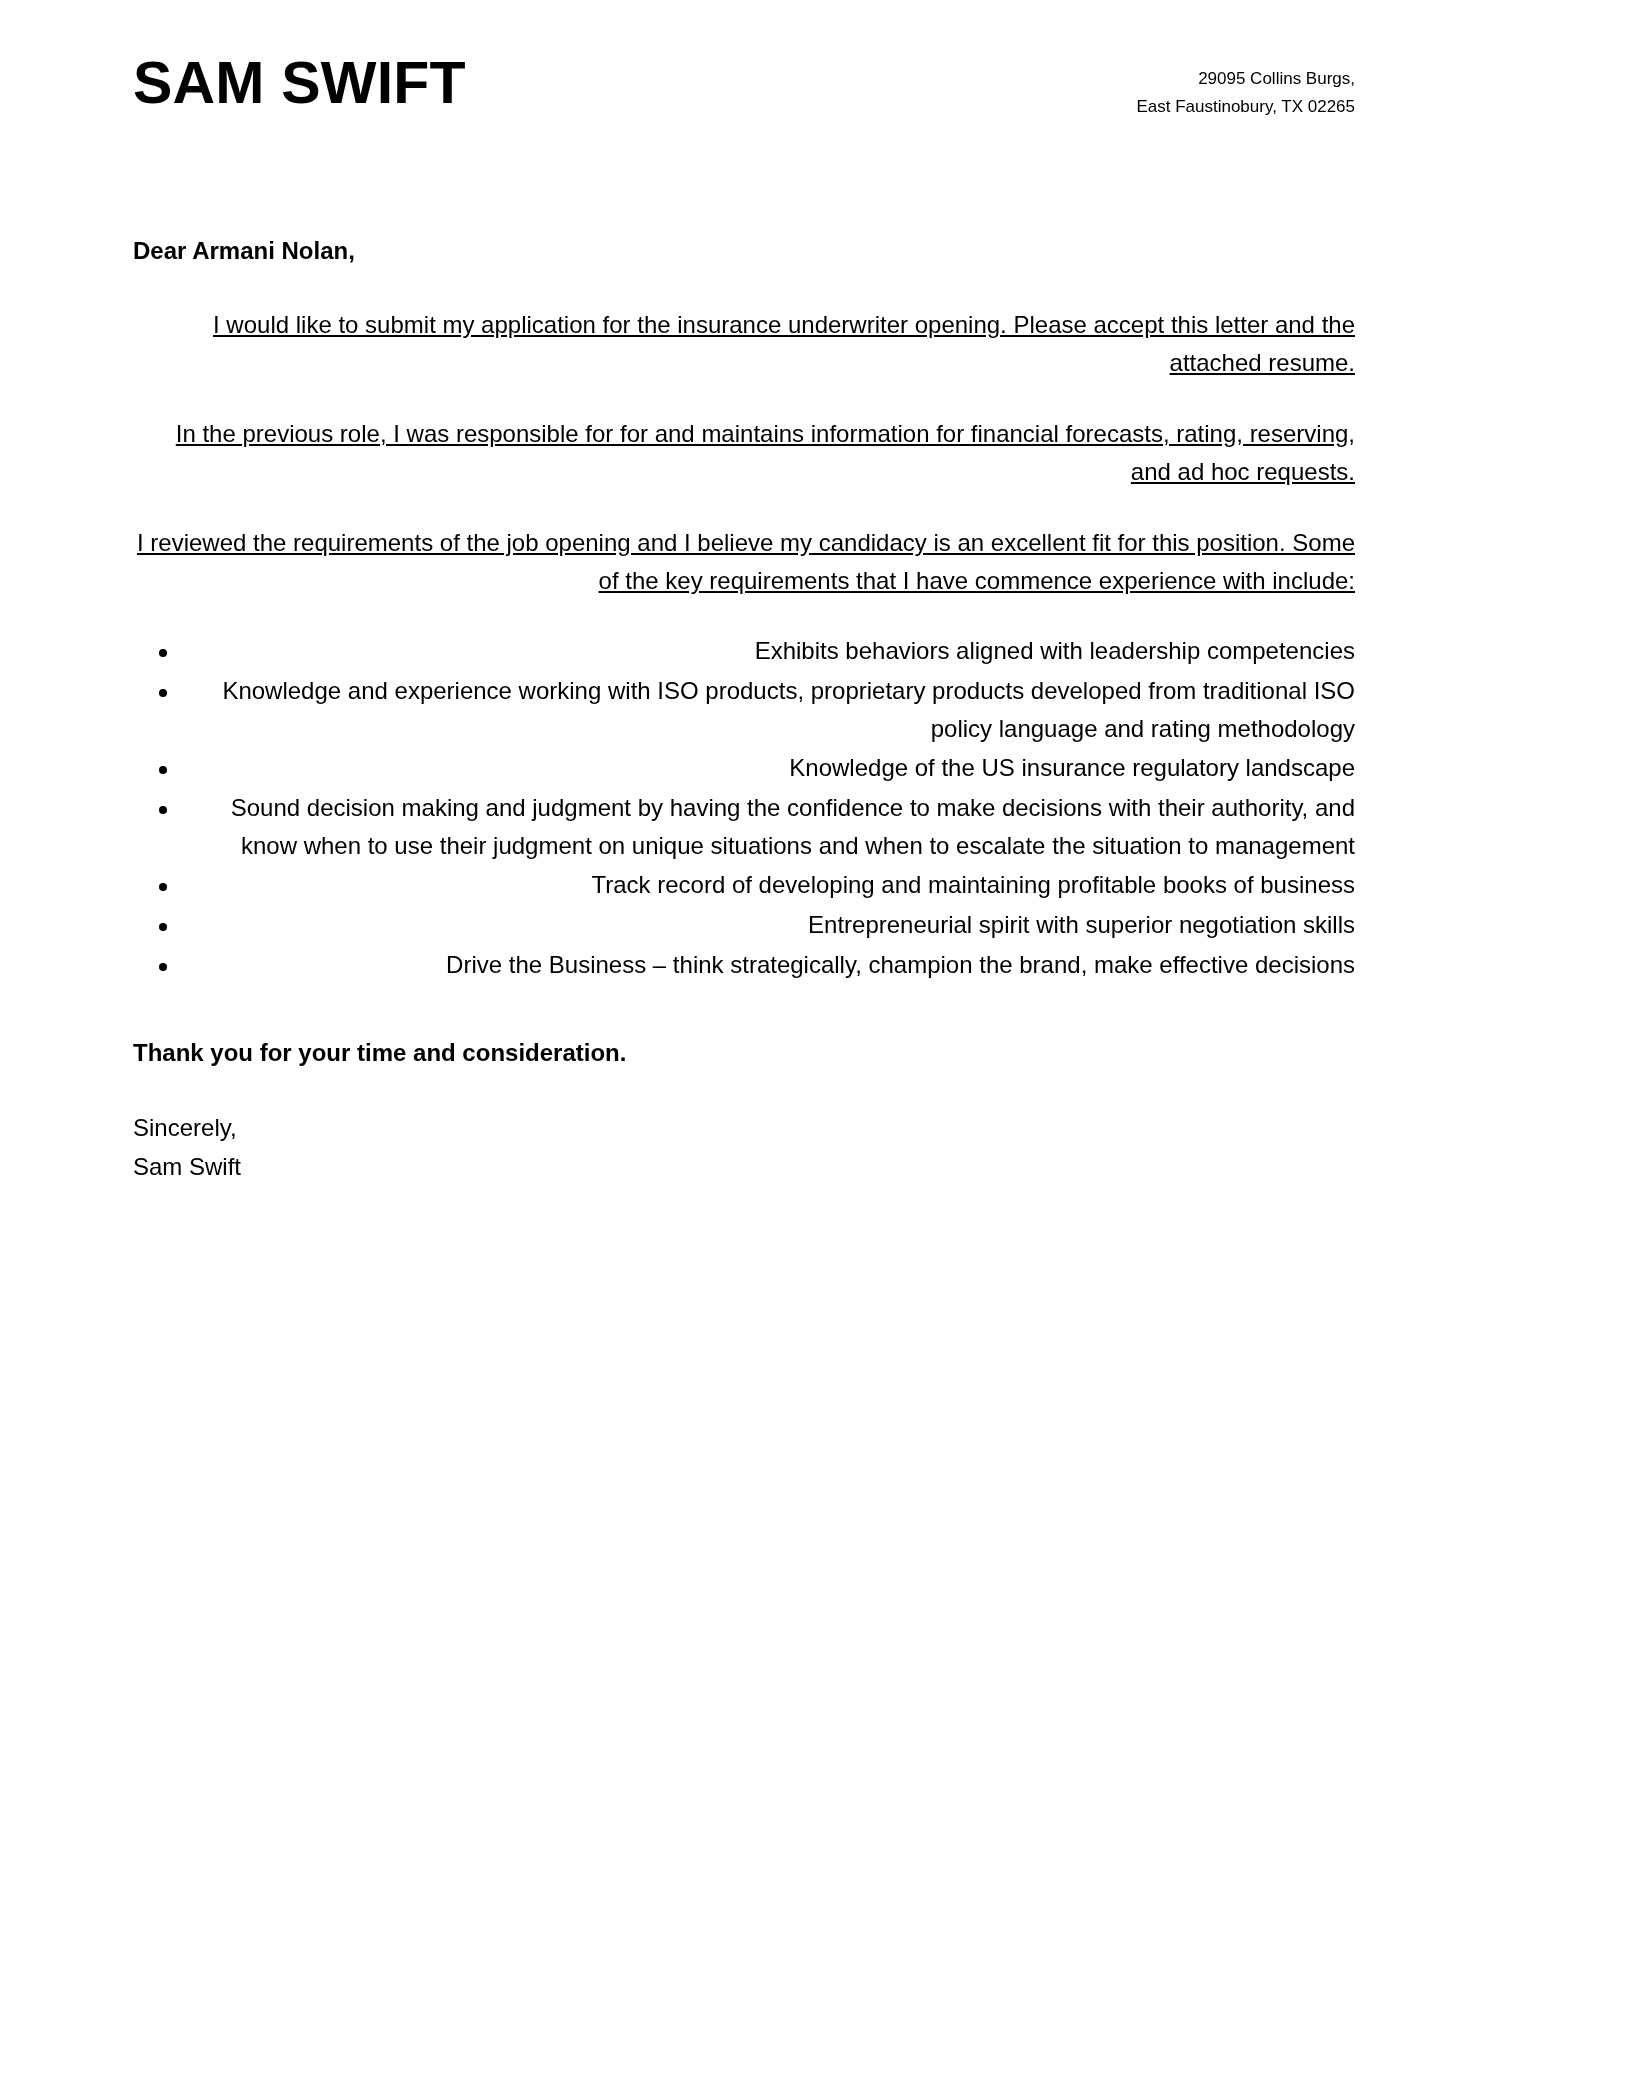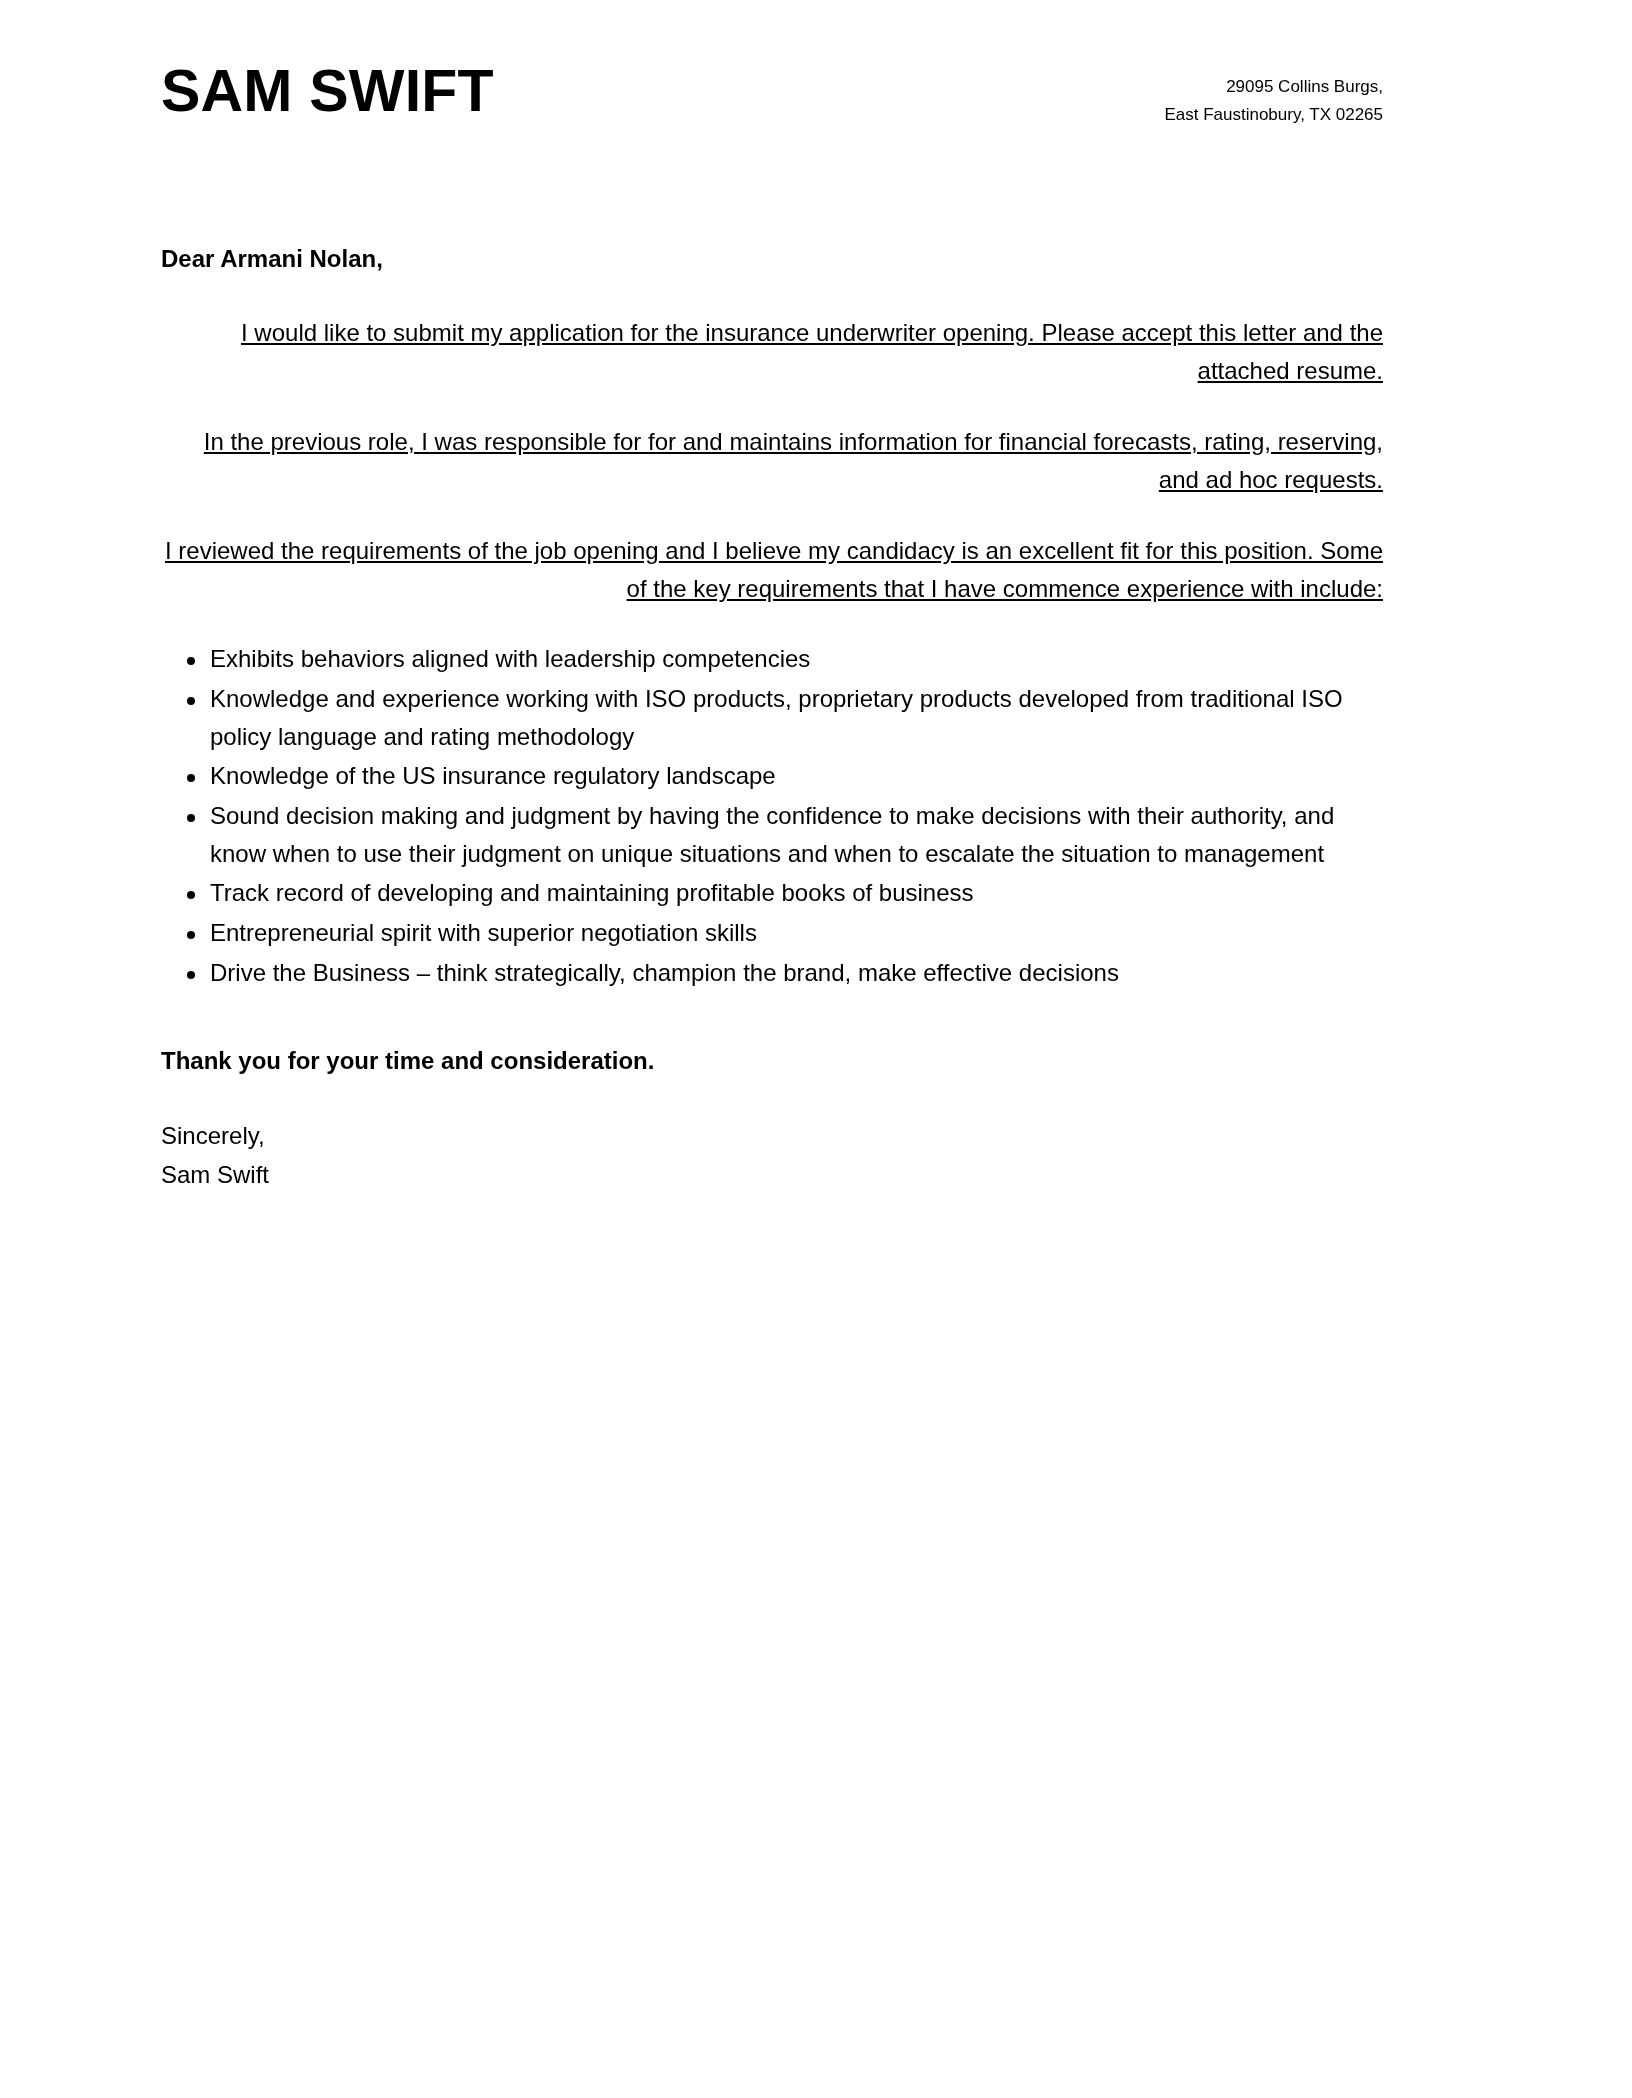--- a/index.html
+++ b/index.html
@@ -14,22 +14,21 @@
     color: #000000;
     -webkit-font-smoothing: antialiased;
   }
 
   .page {
     position: relative;
     width: 1488px;
     height: 2098px;
     background: #ffffff;
     box-sizing: border-box;
-    padding: 8px 133px;
-    margin-left: 28px;
+    padding: 0 133px;
   }
 
   
   .letterhead {
     display: flex;
     align-items: flex-start;
     justify-content: space-between;
     padding-top: 52px;
   }
 
@@ -68,20 +67,21 @@
   .paragraph {
     margin: 0 0 33px 0;
     text-align: right;
     text-decoration: underline;
   }
 
   .requirements-list {
     list-style: none;
     margin: 6px 0 0 0;
     padding: 0;
+    text-align: right;
   }
   .requirements-list li {
     position: relative;
     padding-left: 49px;
     margin-bottom: 2px;
     line-height: 1.57;
   }
   .requirements-list li::before {
     content: "";
     position: absolute;

